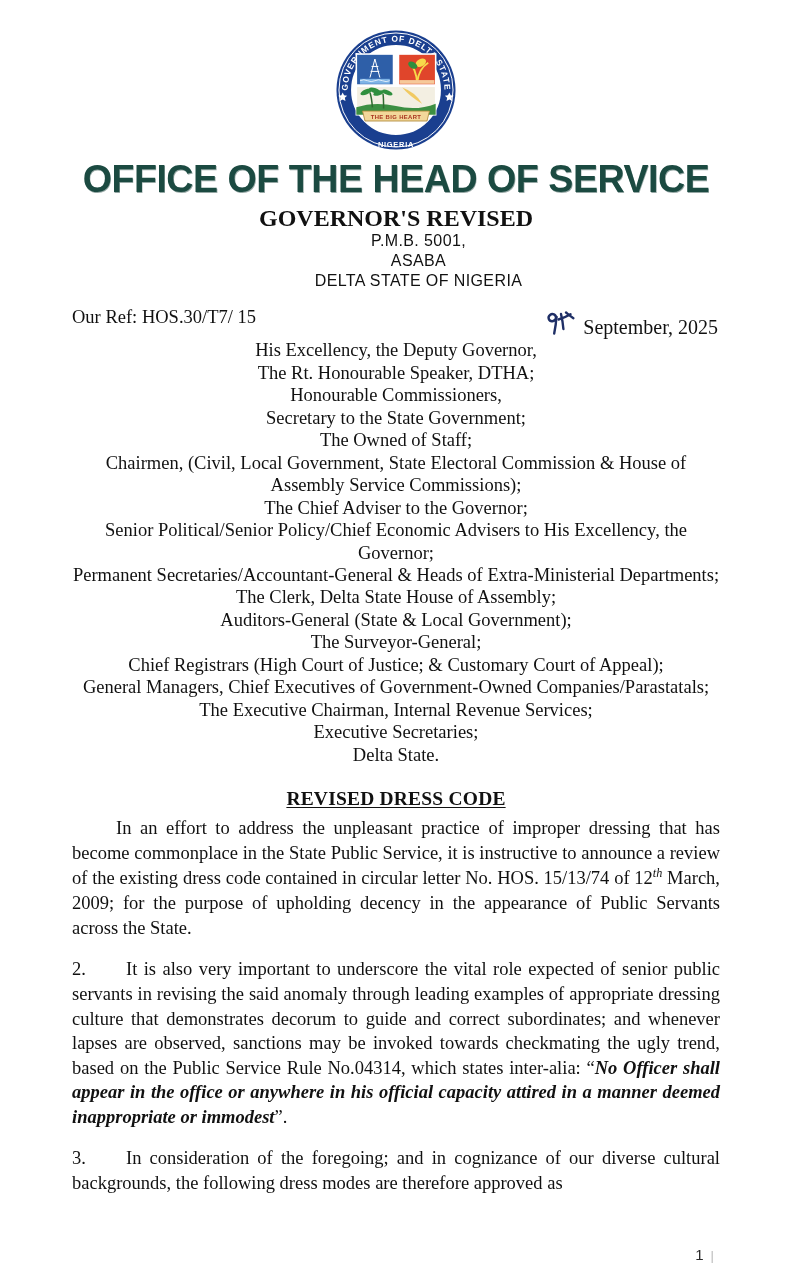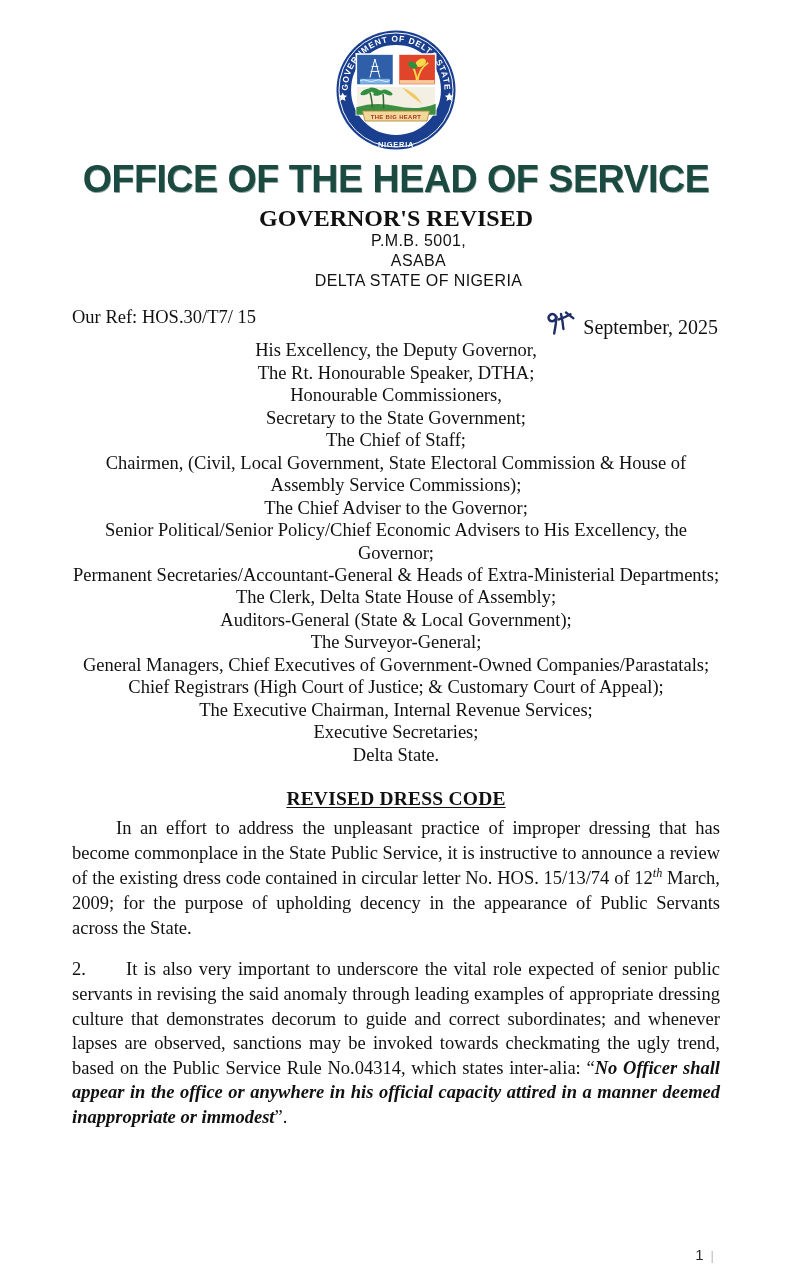--- a/index.html
+++ b/index.html
@@ -230,39 +230,40 @@
         </svg>
       </span><span>September, 2025</span>
     </div>
   </div>
 
   <div class="addressees">
     <div>His Excellency, the Deputy Governor,</div>
     <div>The Rt. Honourable Speaker, DTHA;</div>
     <div>Honourable Commissioners,</div>
     <div>Secretary to the State Government;</div>
-    <div>The Chief of Staff;</div>
+    <div>The Owned of Staff;</div>
     <div>Chairmen, (Civil, Local Government, State Electoral Commission &amp; House of Assembly Service Commissions);</div>
     <div>The Chief Adviser to the Governor;</div>
     <div>Senior Political/Senior Policy/Chief Economic Advisers to His Excellency, the Governor;</div>
     <div>Permanent Secretaries/Accountant-General &amp; Heads of Extra-Ministerial Departments;</div>
     <div>The Clerk, Delta State House of Assembly;</div>
     <div>Auditors-General (State &amp; Local Government);</div>
     <div>The Surveyor-General;</div>
+    <div>Chief Registrars (High Court of Justice; &amp; Customary Court of Appeal);</div>
     <div>General Managers, Chief Executives of Government-Owned Companies/Parastatals;</div>
-    <div>Chief Registrars (High Court of Justice; &amp; Customary Court of Appeal);</div>
     <div>The Executive Chairman, Internal Revenue Services;</div>
     <div>Executive Secretaries;</div>
     <div>Delta State.</div>
   </div>
 
   <div class="doc-title">REVISED DRESS CODE</div>
 
   <p class="para"><span class="indent"></span><span>In an effort to address the unpleasant practice of improper dressing that has become commonplace in the State Public Service, it is instructive to announce a review of the existing dress code contained in circular letter No. HOS. 15/13/74 of 12</span><span class="sup">th</span><span> March, 2009; for the purpose of upholding decency in the appearance of Public Servants across the State.</span></p>
 
   <p class="para"><span class="numlead">2.</span><span>It is also very important to underscore the vital role expected of senior public servants in revising the said anomaly through leading examples of appropriate dressing culture that demonstrates decorum to guide and correct subordinates; and whenever lapses are observed, sanctions may be invoked towards checkmating the ugly trend, based on the Public Service Rule No.04314, which states inter-alia: “</span><span class="quote-bi">No Officer shall appear in the office or anywhere in his official capacity attired in a manner deemed inappropriate or immodest</span><span>”.</span></p>
 
+  <p class="para"><span class="numlead">3.</span><span>In consideration of the foregoing; and in cognizance of our diverse cultural backgrounds, the following dress modes are therefore approved as</span></p>
 
   <div class="pagenum">
     <span>1</span><span class="tick">|</span>
   </div>
 
 </div>
 
 </body></html>

